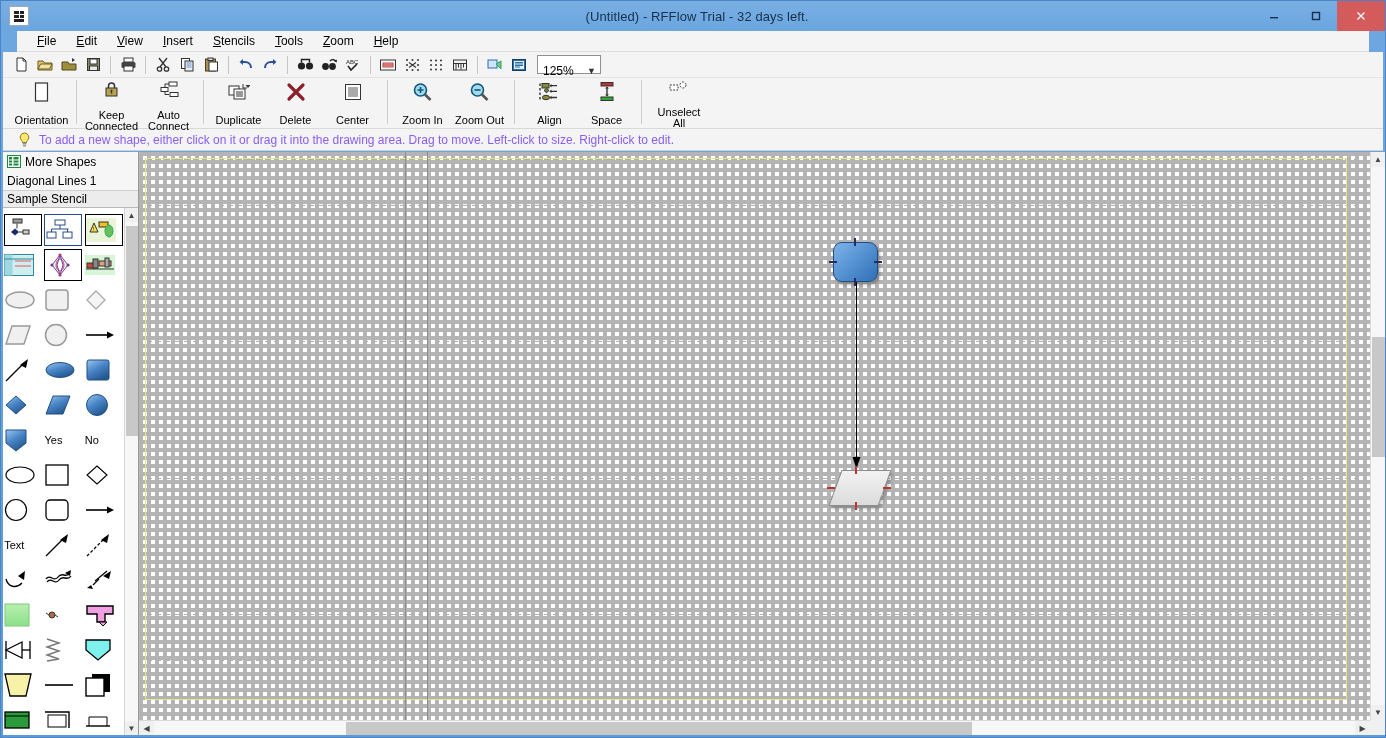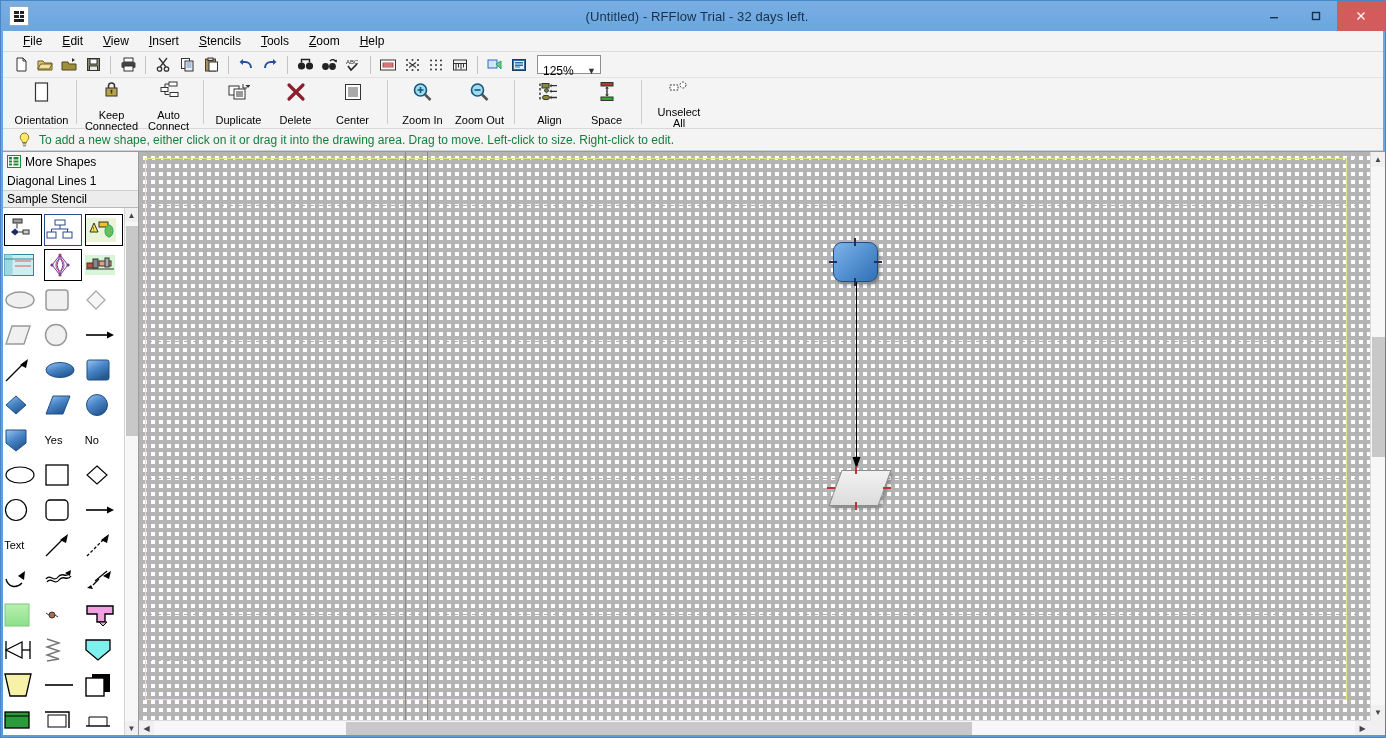--- a/index.html
+++ b/index.html
@@ -44,21 +44,21 @@
     color: #17304d; font-size: 13px;
   }
   .wb.close { background: #d45b5b; color: #fff; width: 48px; }
   .wb svg { display: block; }
 
   
   .menubar {
     height: 21px; background: #f4f4f4;
     border-bottom: 1px solid #dcdcdc;
     display: flex; align-items: center; padding-left: 10px;
-    margin: 0 2px;
+    margin: 0 16px;
   }
   .menu-item {
     padding: 2px 10px; font-size: 12px; color: #000;
   }
   .menu-item u { text-decoration: underline; }
 
   
   .toolbar-small {
     height: 26px; background: #f4f4f4; margin: 0 2px;
     display: flex; align-items: center; padding-left: 6px;
@@ -90,21 +90,21 @@
   }
   .bb .gl { height: 22px; display:flex; align-items:center; justify-content:center; }
   .bb .lbl { margin-top: 12px; }
   .bb-sep { width: 1px; height: 44px; background: #cccccc; margin: 2px 6px 0; }
 
   
   .hintbar {
     height: 22px; background: #f4f4f4; margin: 0 2px;
     display: flex; align-items: center; padding-left: 12px;
     border-bottom: 1px solid #d0d0d0;
-    font-size: 12px; color: #15803d;
+    font-size: 12px; color: #8b5cf6;
   }
   .bulb { width: 18px; display: flex; justify-content: center; margin-right: 6px;}
 
   
   .work {
     position: absolute; left: 2px; top: 151px;
     width: 1382px; height: 583px;
     display: flex; background: #f0f0f0;
   }
 

